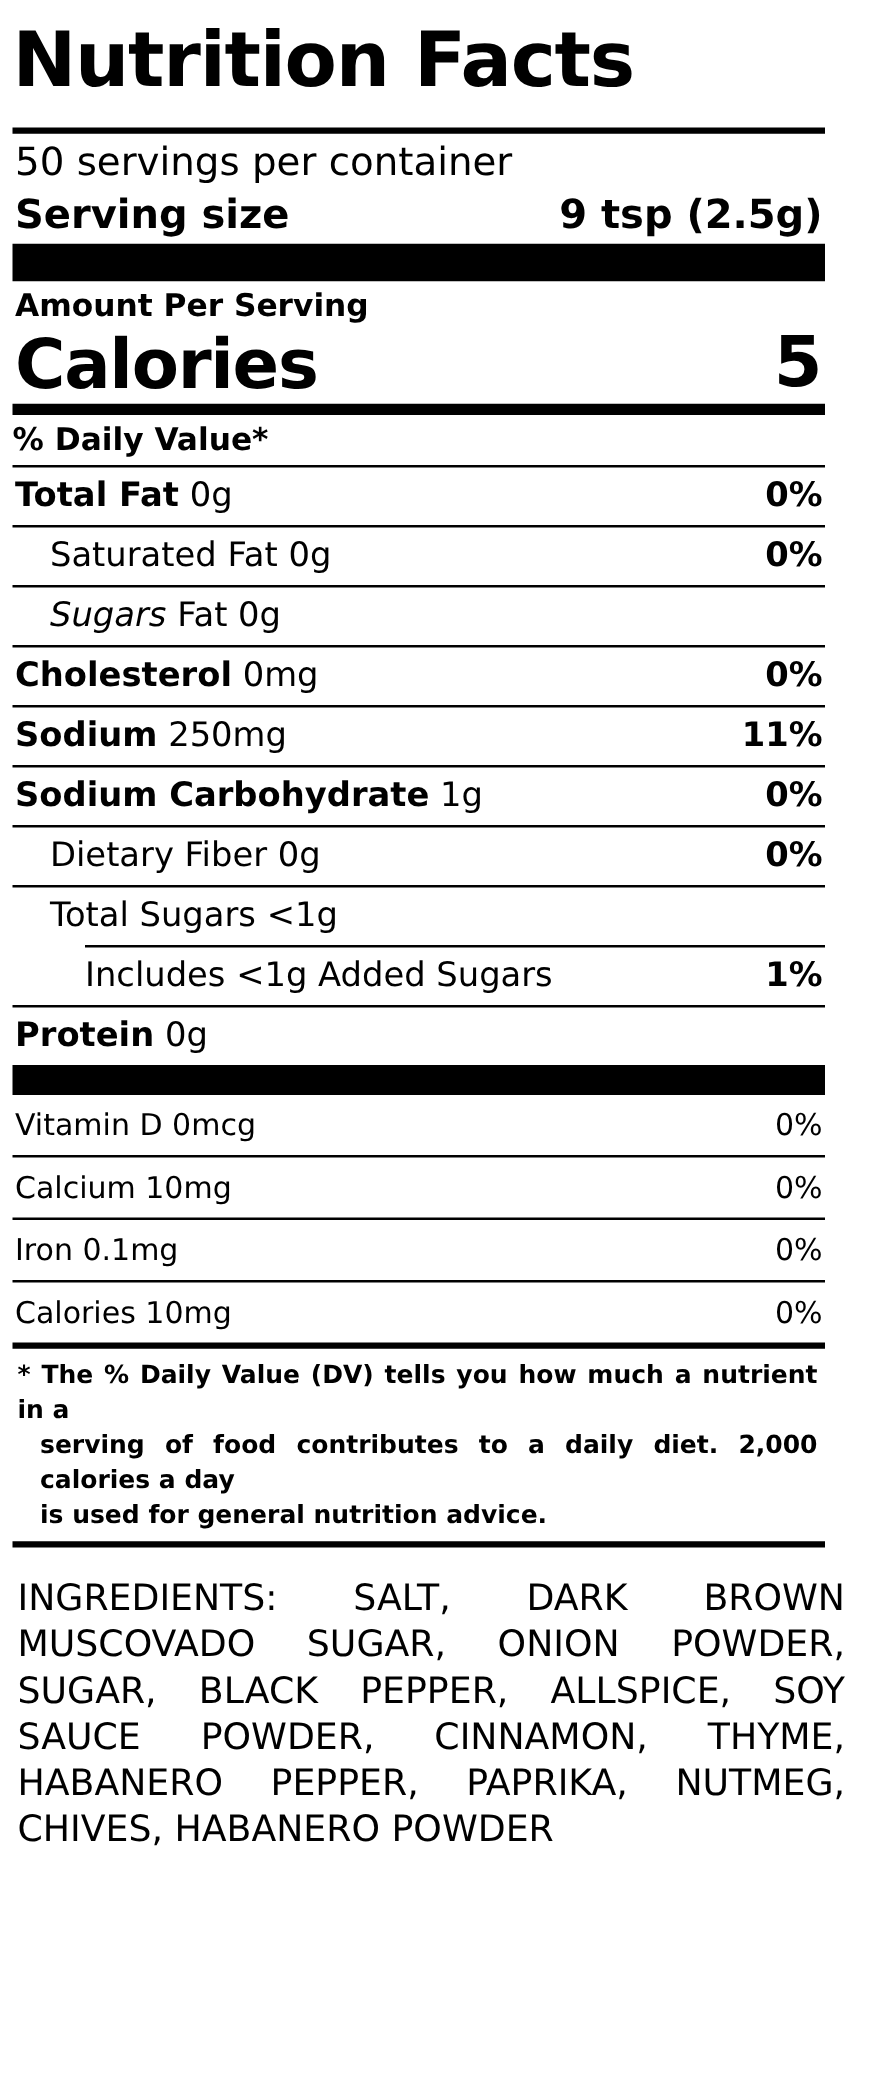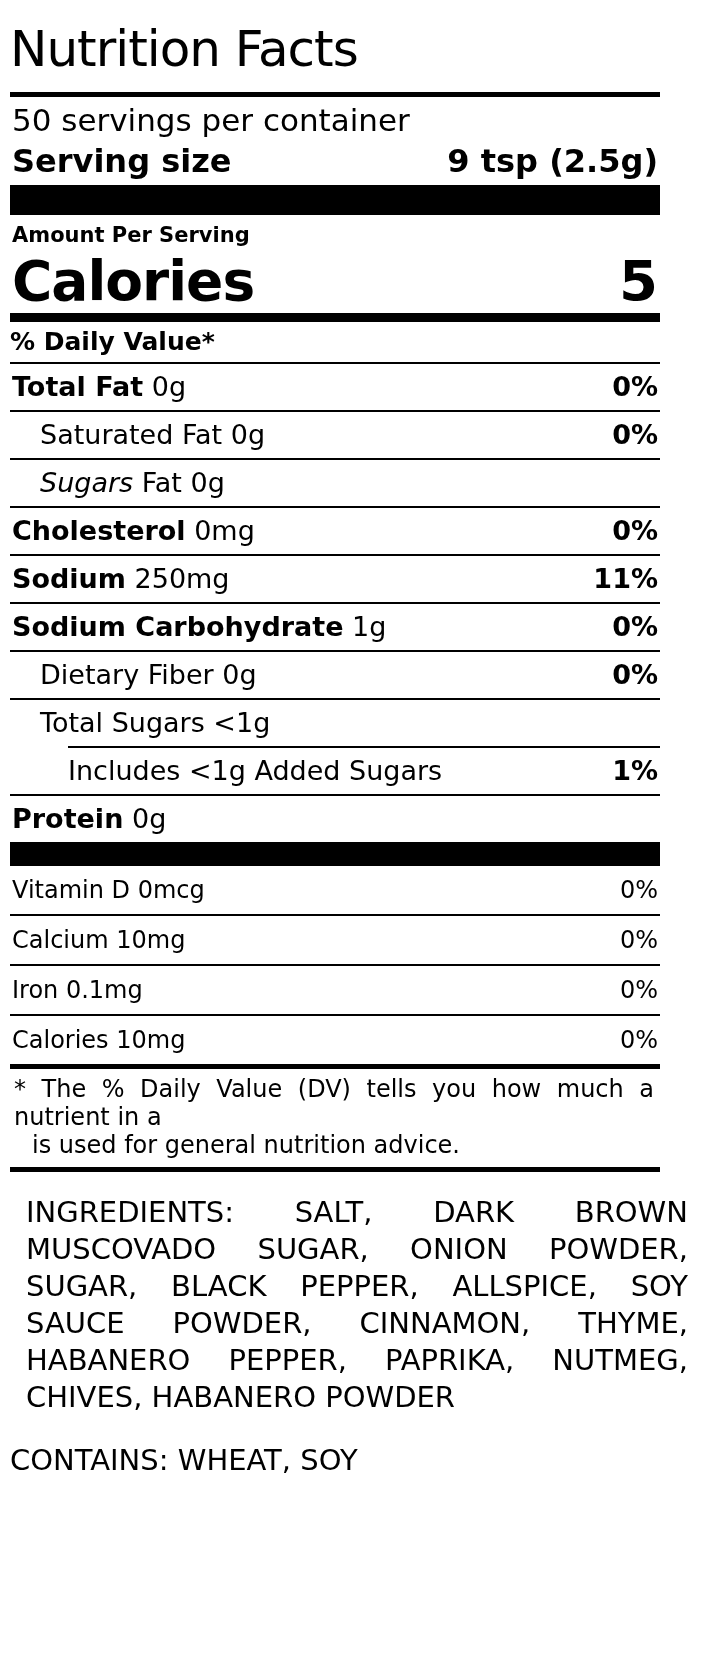--- a/index.html
+++ b/index.html
@@ -23,25 +23,25 @@
   }
 
   
   .nf {
     width: 650px;
     margin: 12px 0 0 10px;
     box-sizing: border-box;
   }
 
   .nf-title {
-    font-weight: normal;
-    font-size: 50px;
+    font-weight: bold;
+    font-size: 61px;
     line-height: 74px;
     letter-spacing: -1px;
-    margin: 0 0 6px 0;
+    margin: 0 0 16px 0;
     white-space: nowrap;
   }
 
   .rule-thick { border-bottom: 9px solid #000; }
   .rule-med   { border-bottom: 5px solid #000; }
   .rule-thin  { border-bottom: 2px solid #000; }
   .bar-big    { height: 30px; background: #000; }
   .bar-mid    { height: 24px; background: #000; }
 
   .servings {
@@ -55,21 +55,21 @@
     justify-content: space-between;
     align-items: baseline;
     font-weight: bold;
     font-size: 32px;
     line-height: 42px;
     padding: 0 2px 3px 2px;
   }
 
   .amount {
     font-weight: bold;
-    font-size: 21px;
+    font-size: 25px;
     line-height: 32px;
     padding: 4px 0 0 2px;
   }
 
   .calories-row {
     display: flex;
     justify-content: space-between;
     align-items: flex-end;
     padding: 0 2px 2px 2px;
   }
@@ -111,30 +111,31 @@
   .row-vit {
     display: flex;
     justify-content: space-between;
     align-items: baseline;
     font-size: 24px;
     line-height: 36px;
     padding: 6px 2px 6px 2px;
   }
 
   .footnote {
-    font-size: 24px;
+    font-size: 20px;
     line-height: 28px;
     padding: 6px 6px 8px 4px;
     text-align: justify;
+    font-weight: bold;
   }
   .footnote .ind { display: block; padding-left: 18px; }
 
   .ingredients {
     width: 662px;
-    margin: 22px 0 0 16px;
+    margin: 22px 0 0 4px;
     padding: 0 0 0 0;
     font-size: 29px;
     line-height: 37px;
     text-align: justify;
     text-align-last: left;
   }
   .contains {
     width: 662px;
     margin: 26px 0 0 0;
     font-size: 29px;
@@ -255,23 +256,23 @@
 
     <div class="row-vit">
       <span>Calories 10mg</span>
       <span>0%</span>
     </div>
 
     <div class="rule-med"></div>
 
     <div class="footnote">
       <span>* The % Daily Value (DV) tells you how much a nutrient in a</span>
+      <span class="ind">serving of food contributes to a daily diet. 2,000 calories a day</span>
       <span class="ind">is used for general nutrition advice.</span>
     </div>
 
     <div class="rule-med"></div>
 
     <div class="ingredients">INGREDIENTS: SALT, DARK BROWN MUSCOVADO SUGAR, ONION POWDER, SUGAR, BLACK PEPPER, ALLSPICE, SOY SAUCE POWDER, CINNAMON, THYME, HABANERO PEPPER, PAPRIKA, NUTMEG, CHIVES, HABANERO POWDER</div>
 
-    <div class="contains">CONTAINS: WHEAT, SOY</div>
 
   </div>
 </div>
 
 </body></html>

